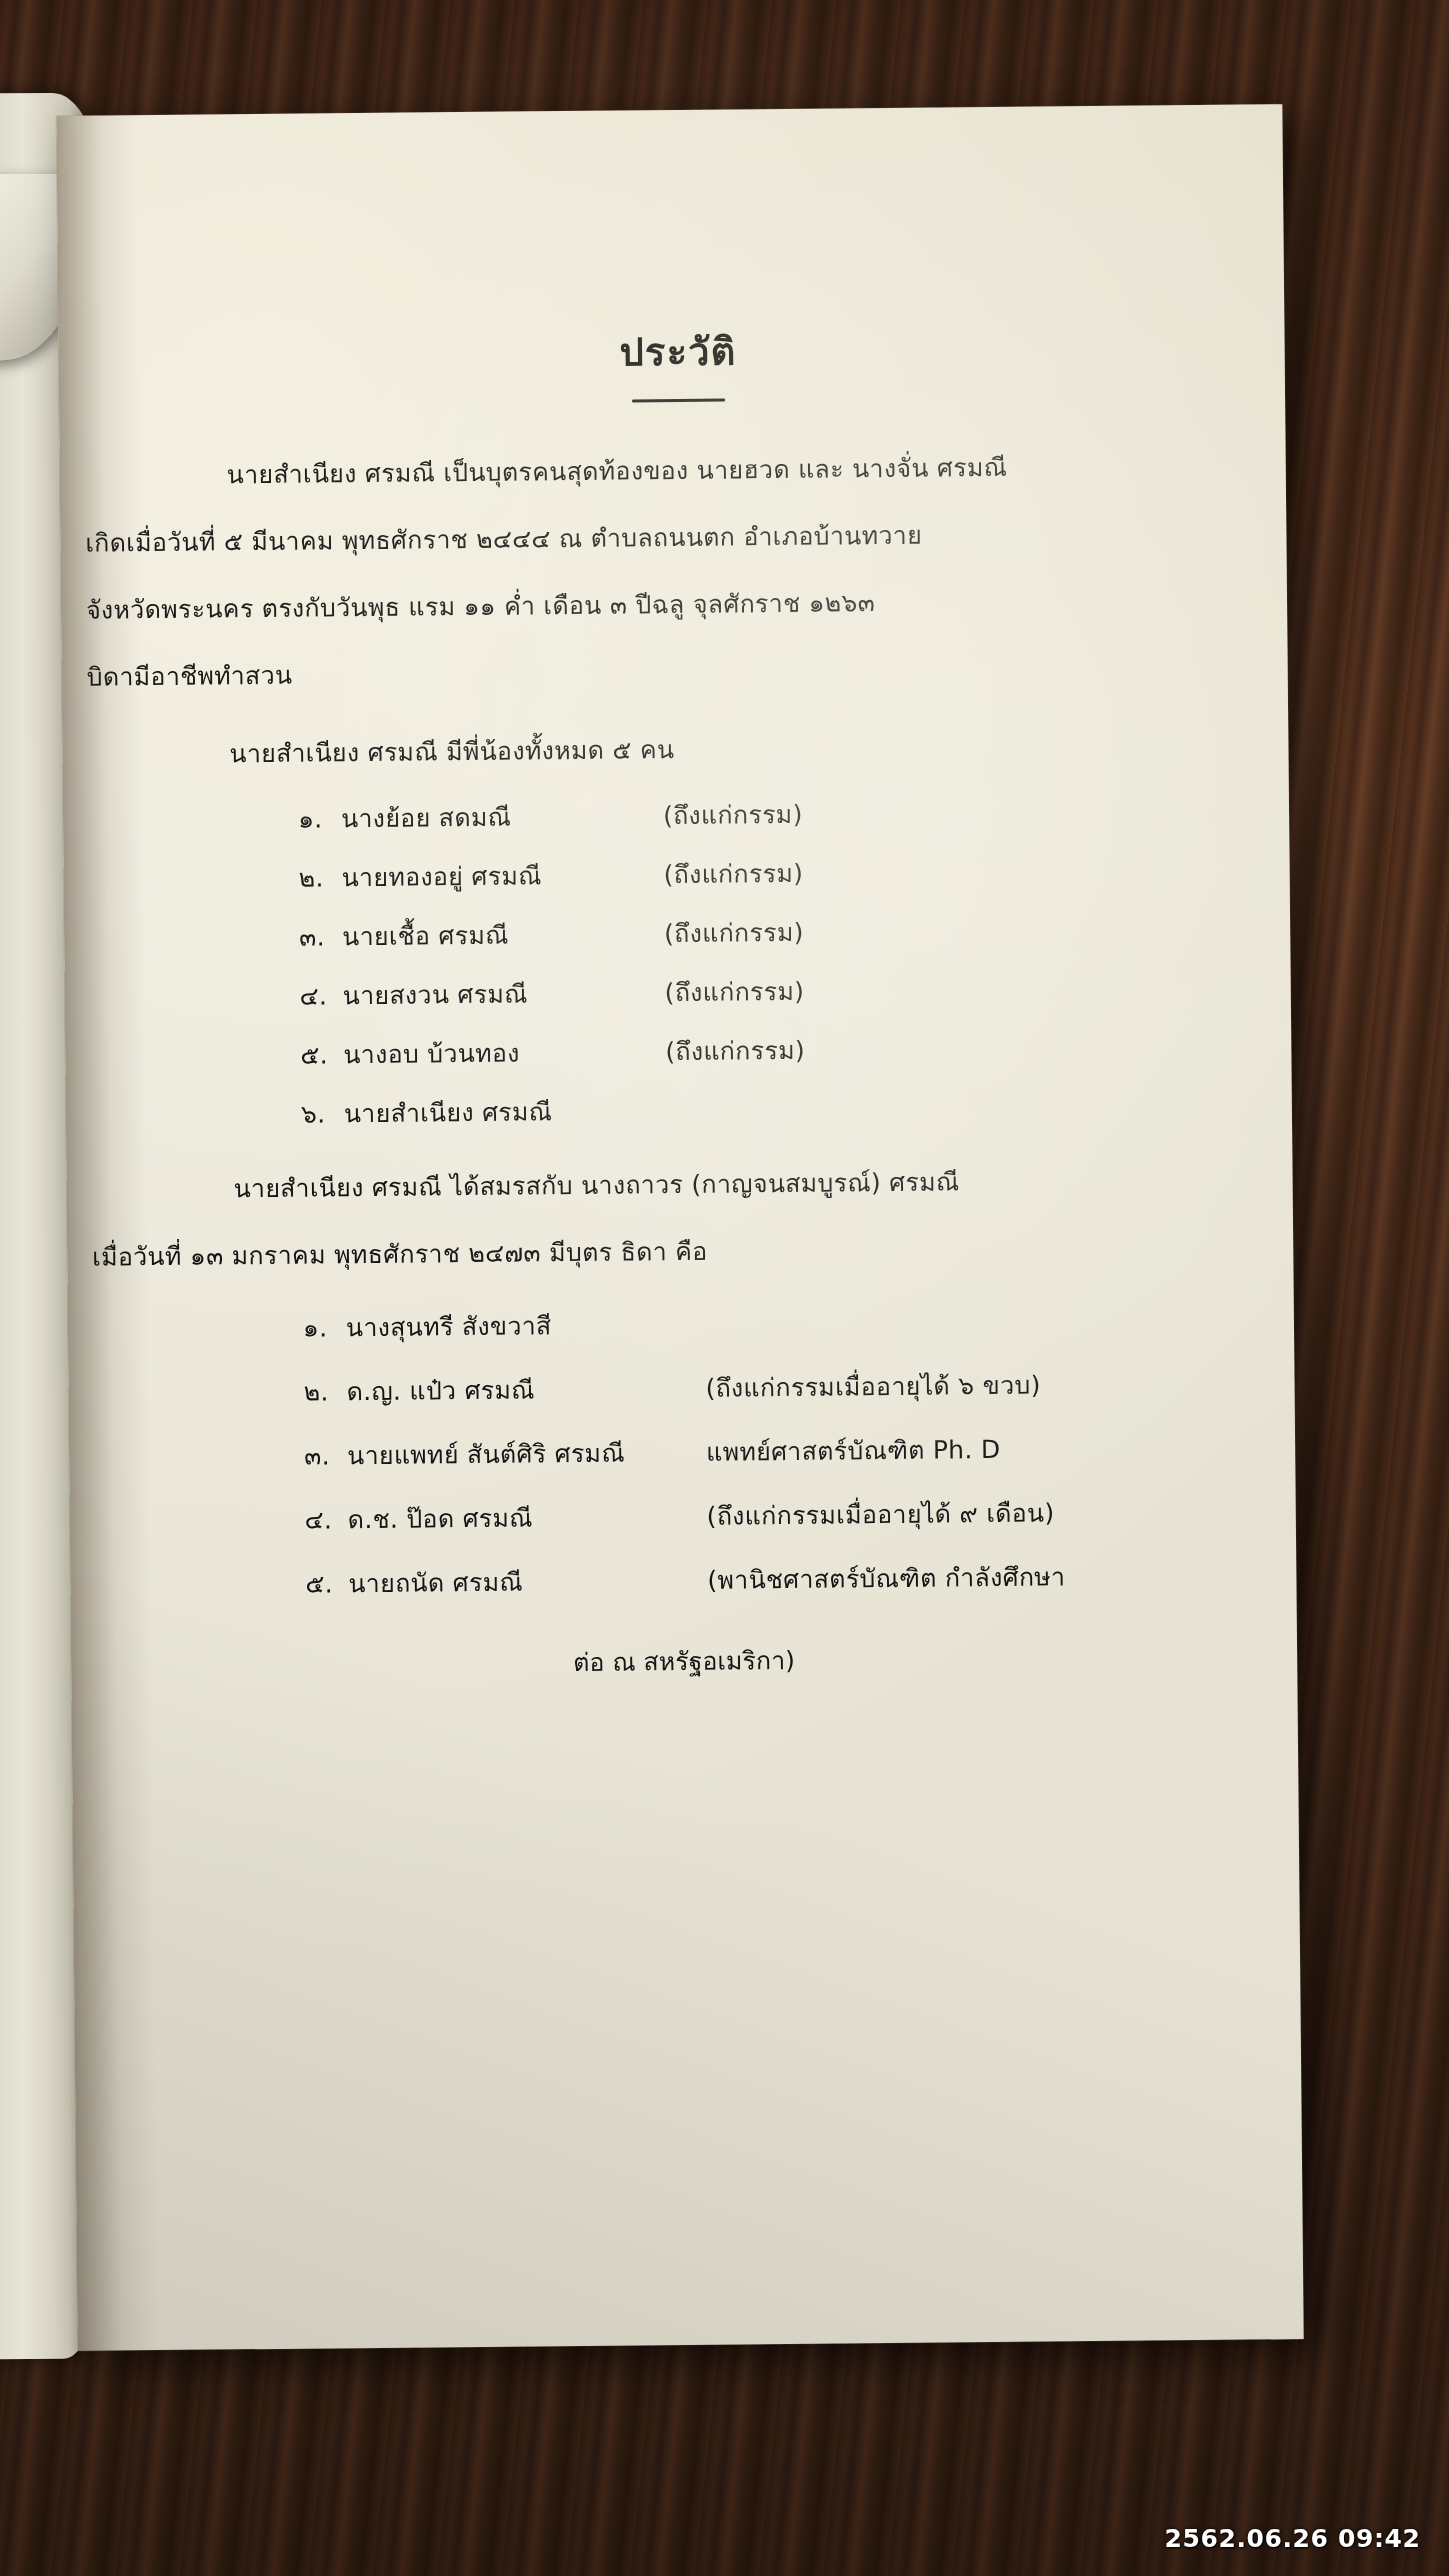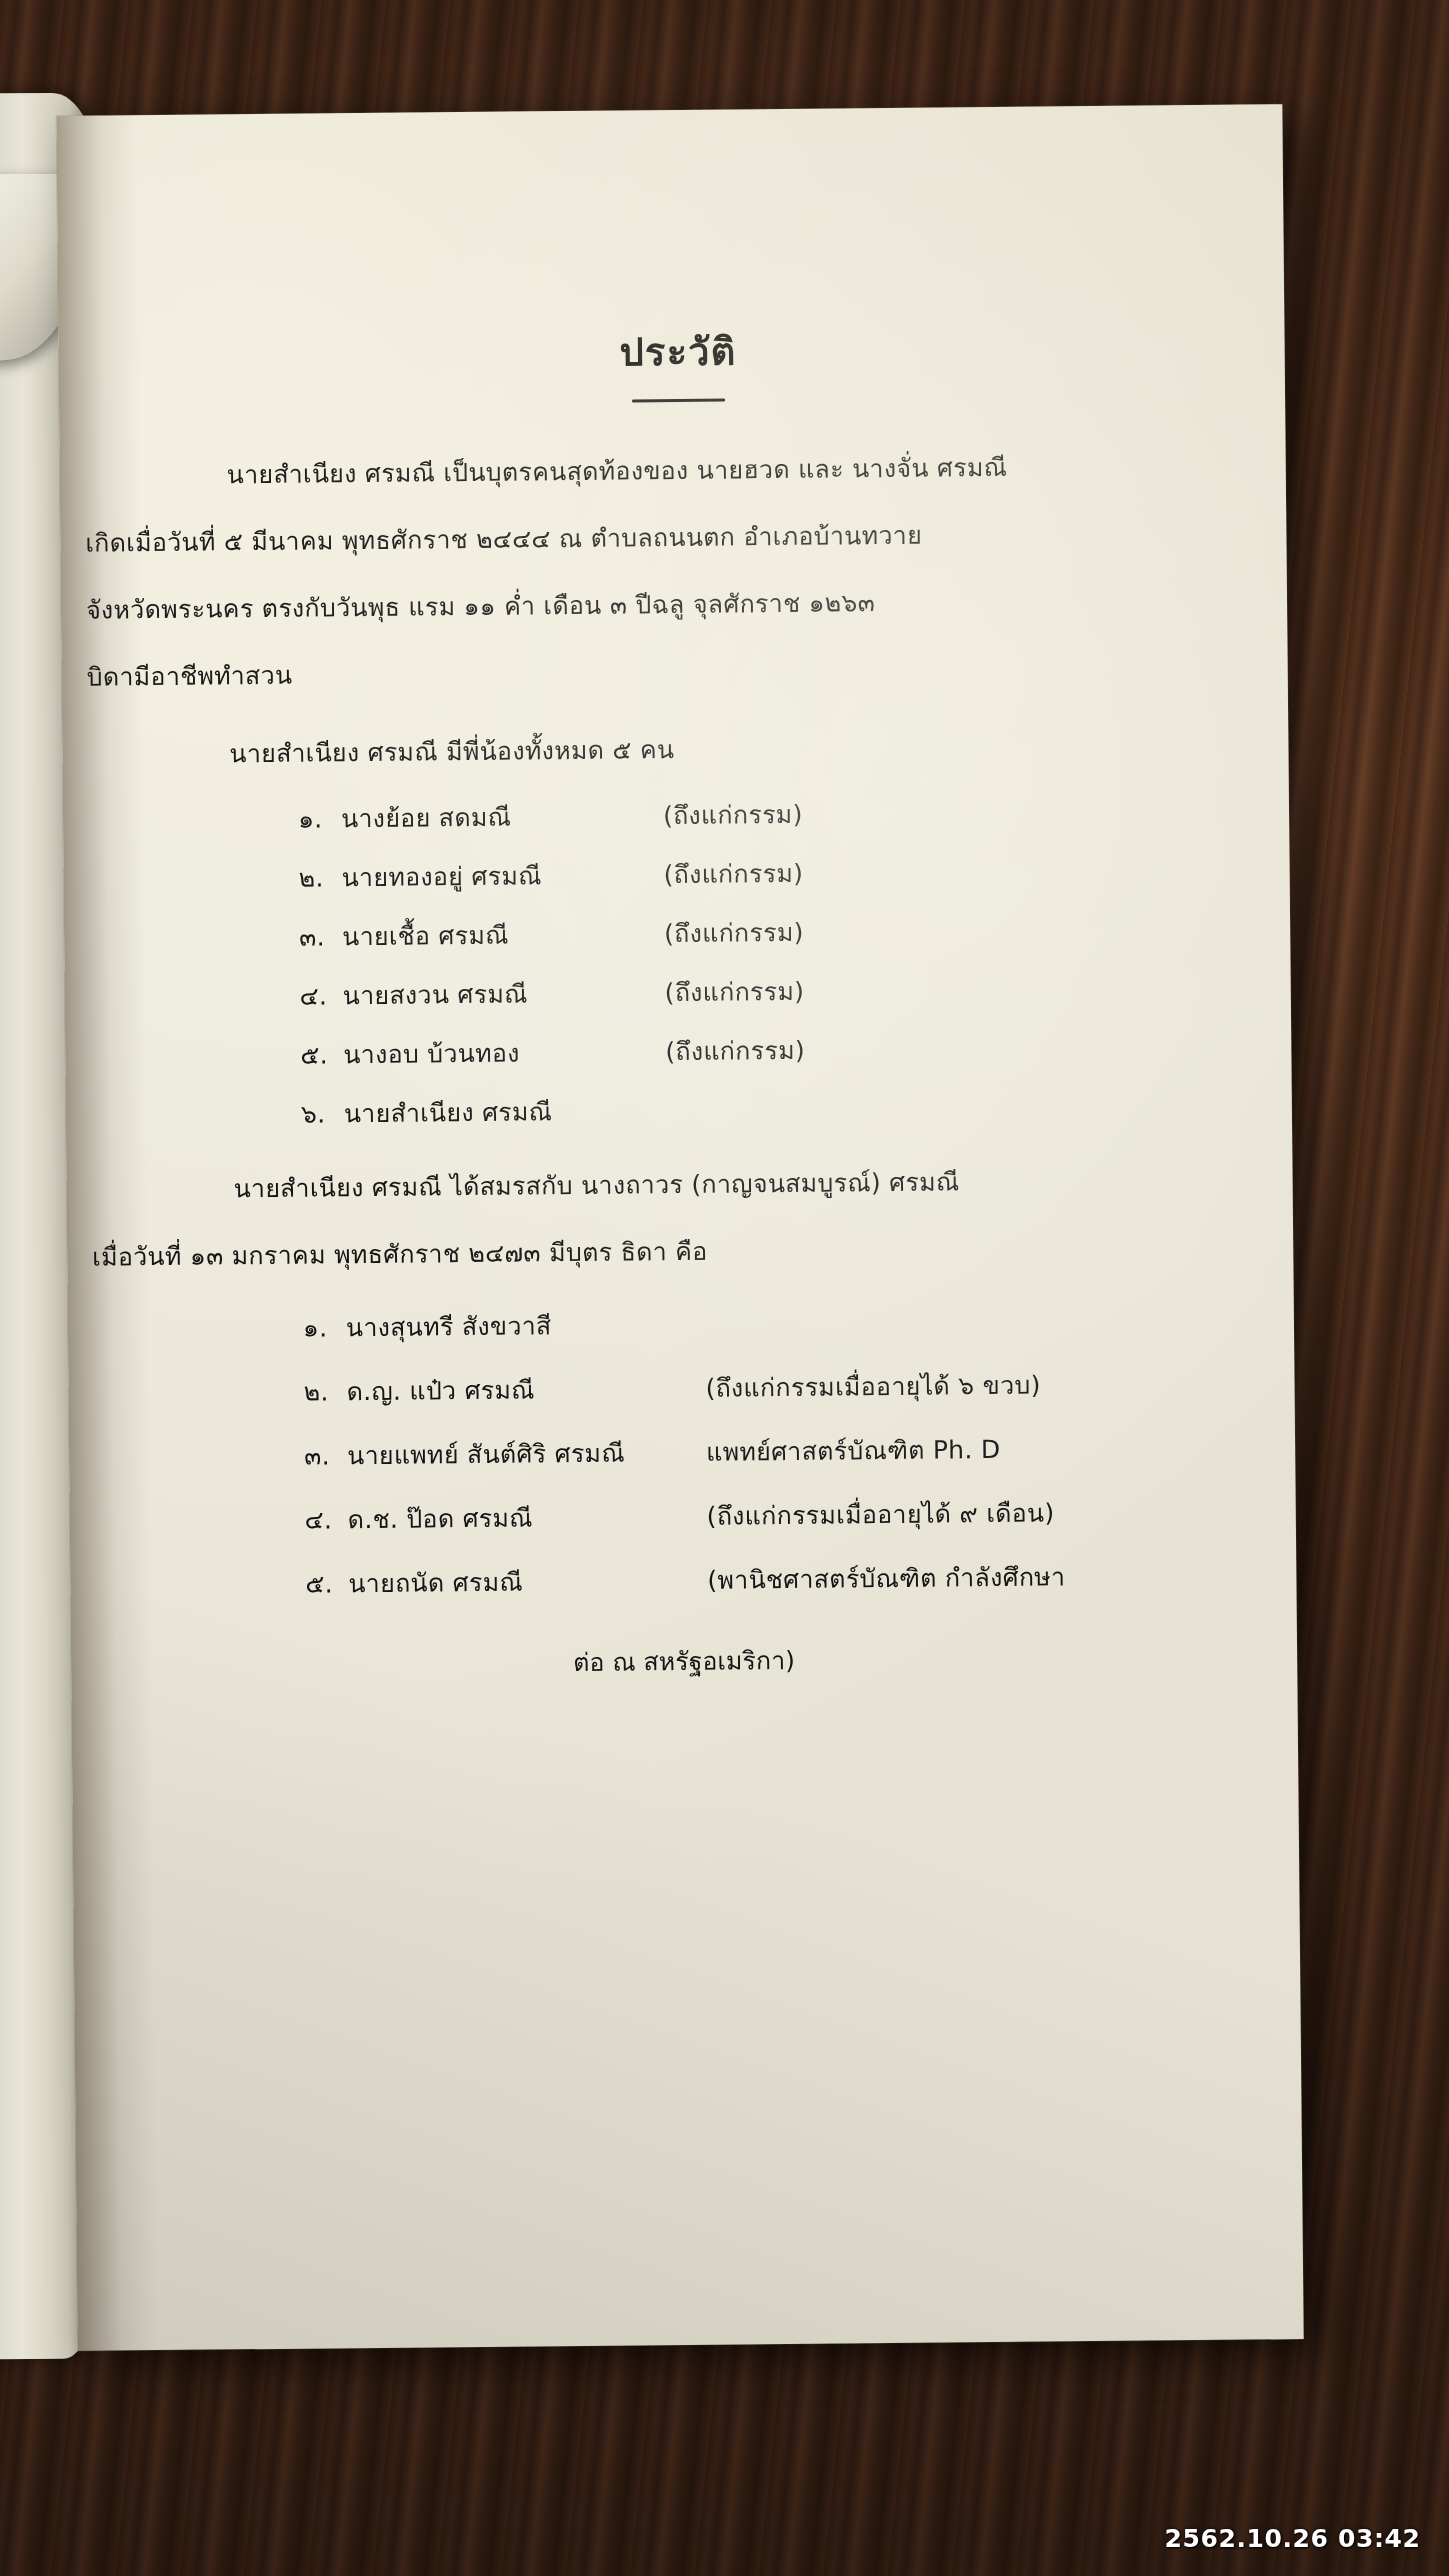--- a/index.html
+++ b/index.html
@@ -270,14 +270,14 @@
         <span class="li-num">๕.</span>
         <span class="li-name">นายถนัด ศรมณี</span>
         <span class="li-note">(พานิชศาสตร์บัณฑิต  กำลังศึกษา</span>
       </li>
     </ul>
     <div class="note-wrap">ต่อ ณ สหรัฐอเมริกา)</div>
 
   </div>
 </div>
 
-<div class="timestamp">2562.10.26 03:42</div>
+<div class="timestamp">2562.06.26 09:42</div>
 
 
 </body></html>

